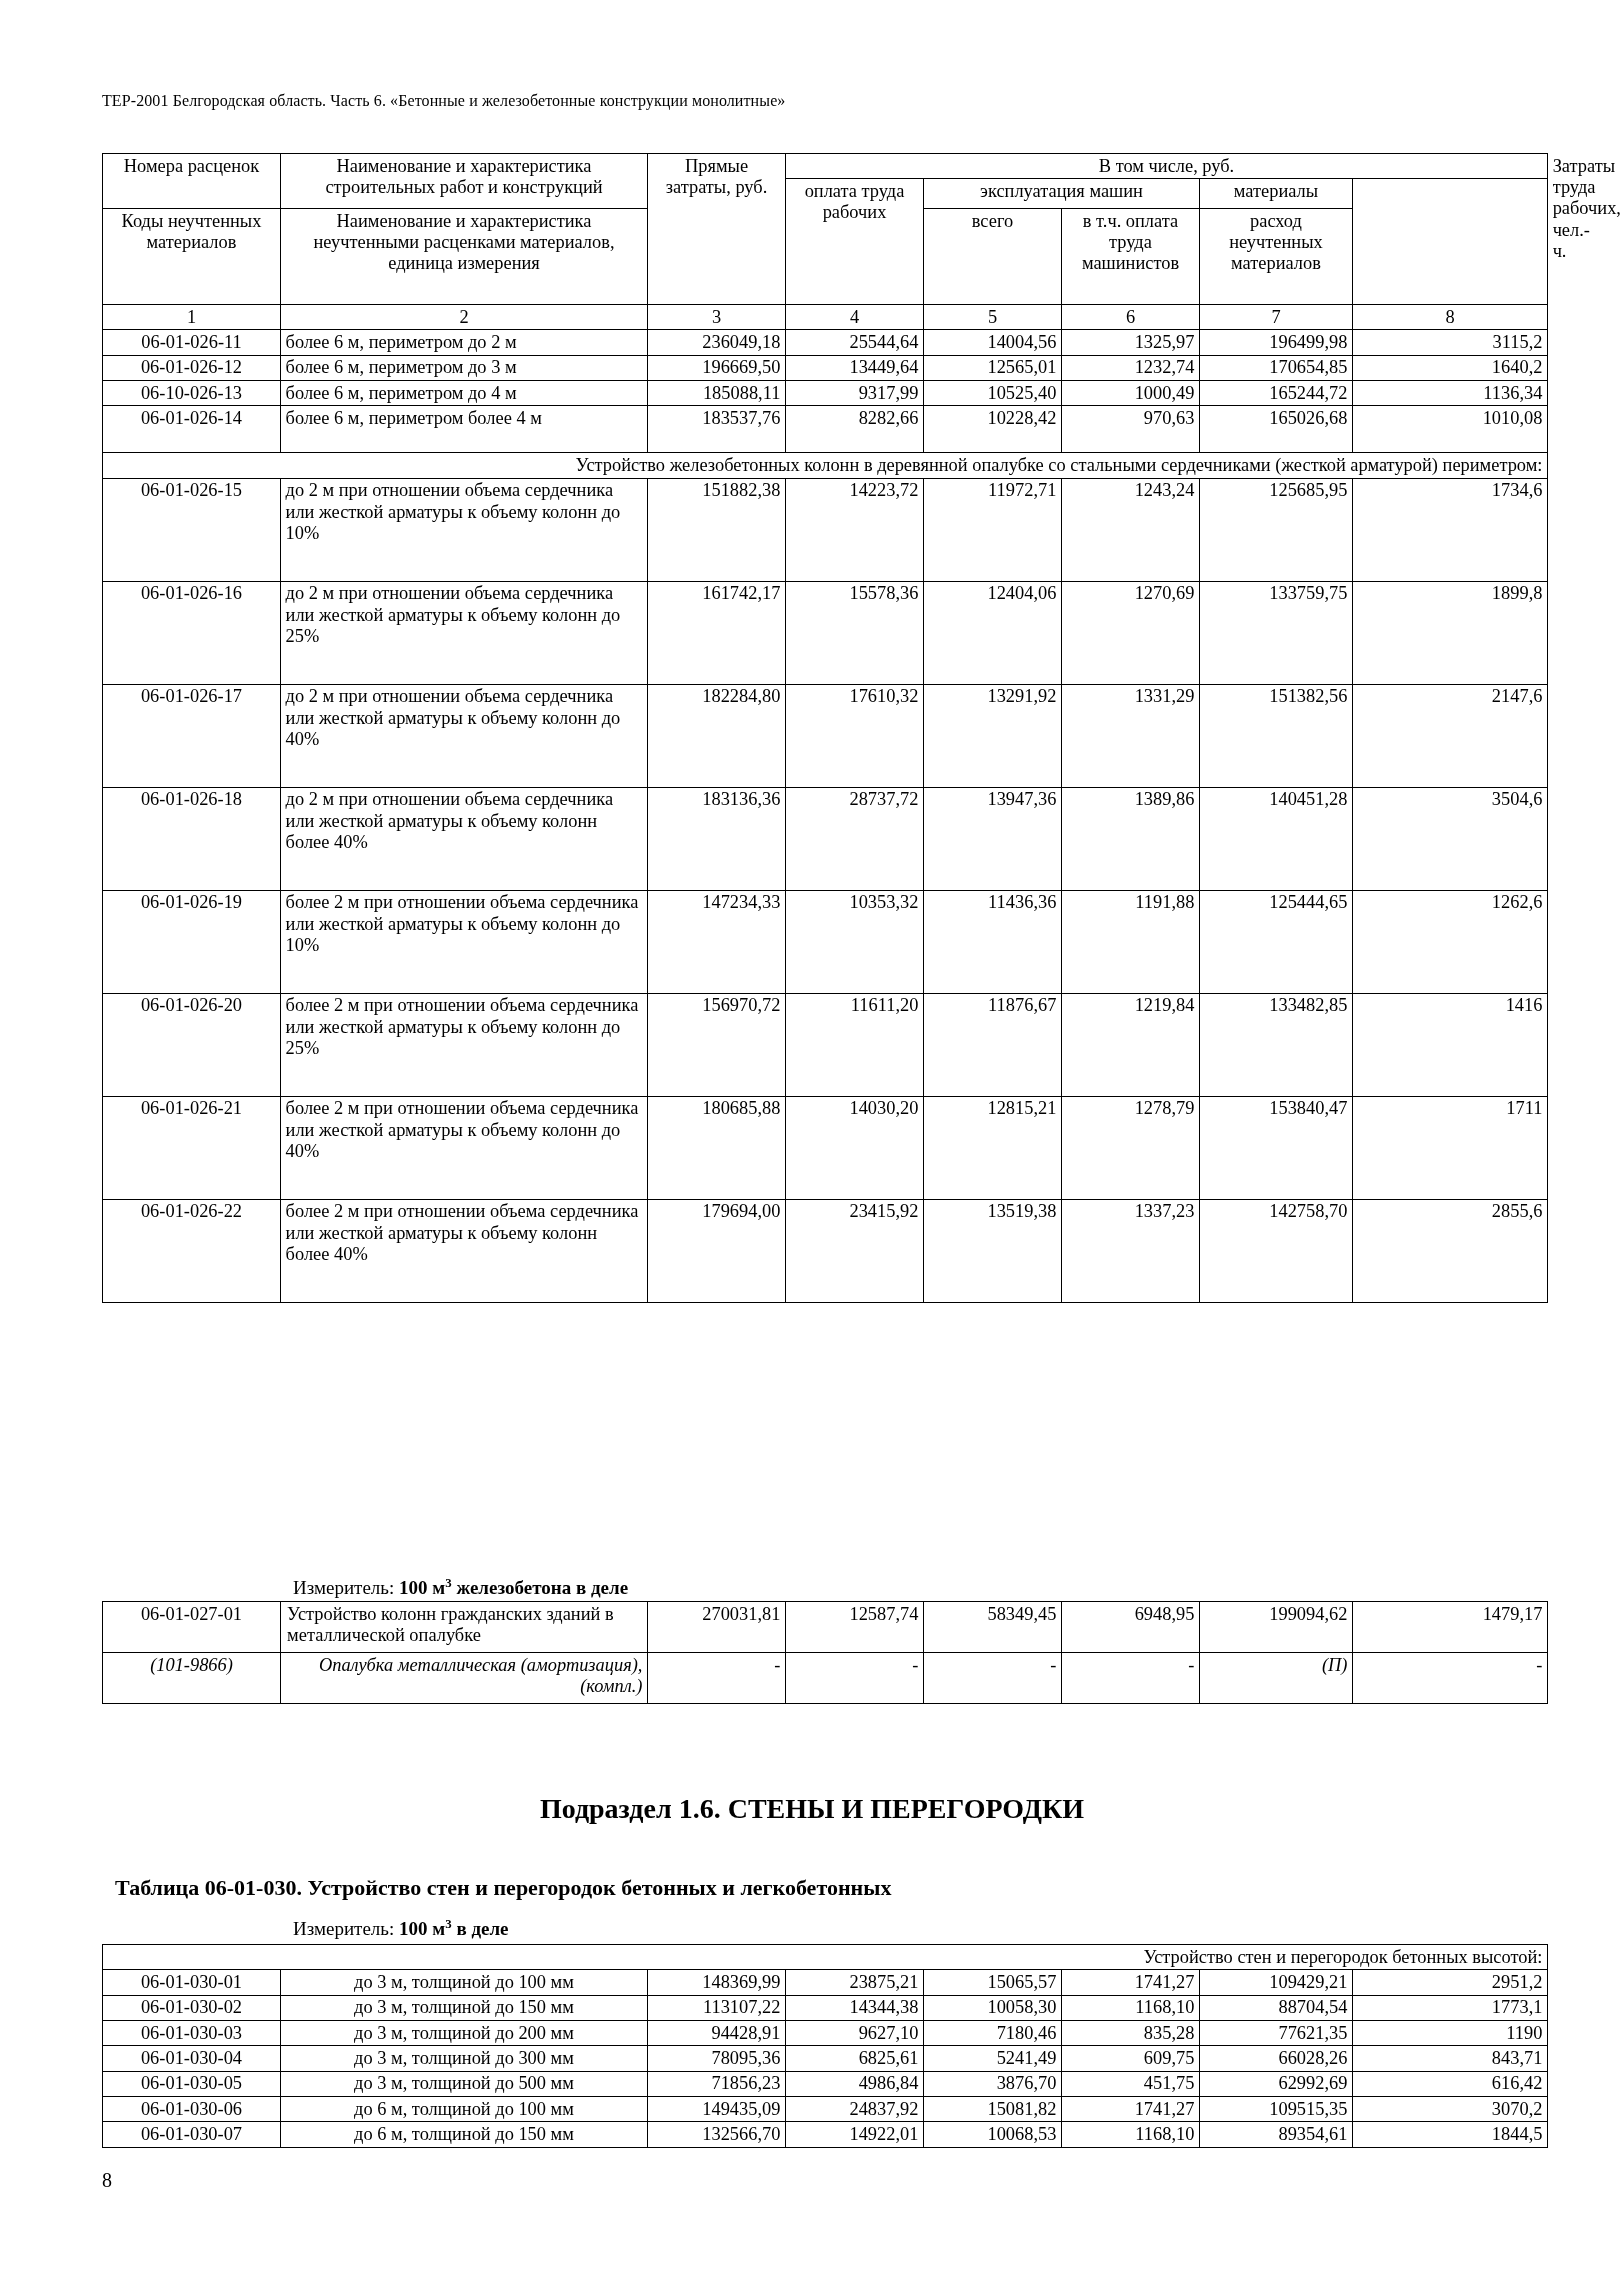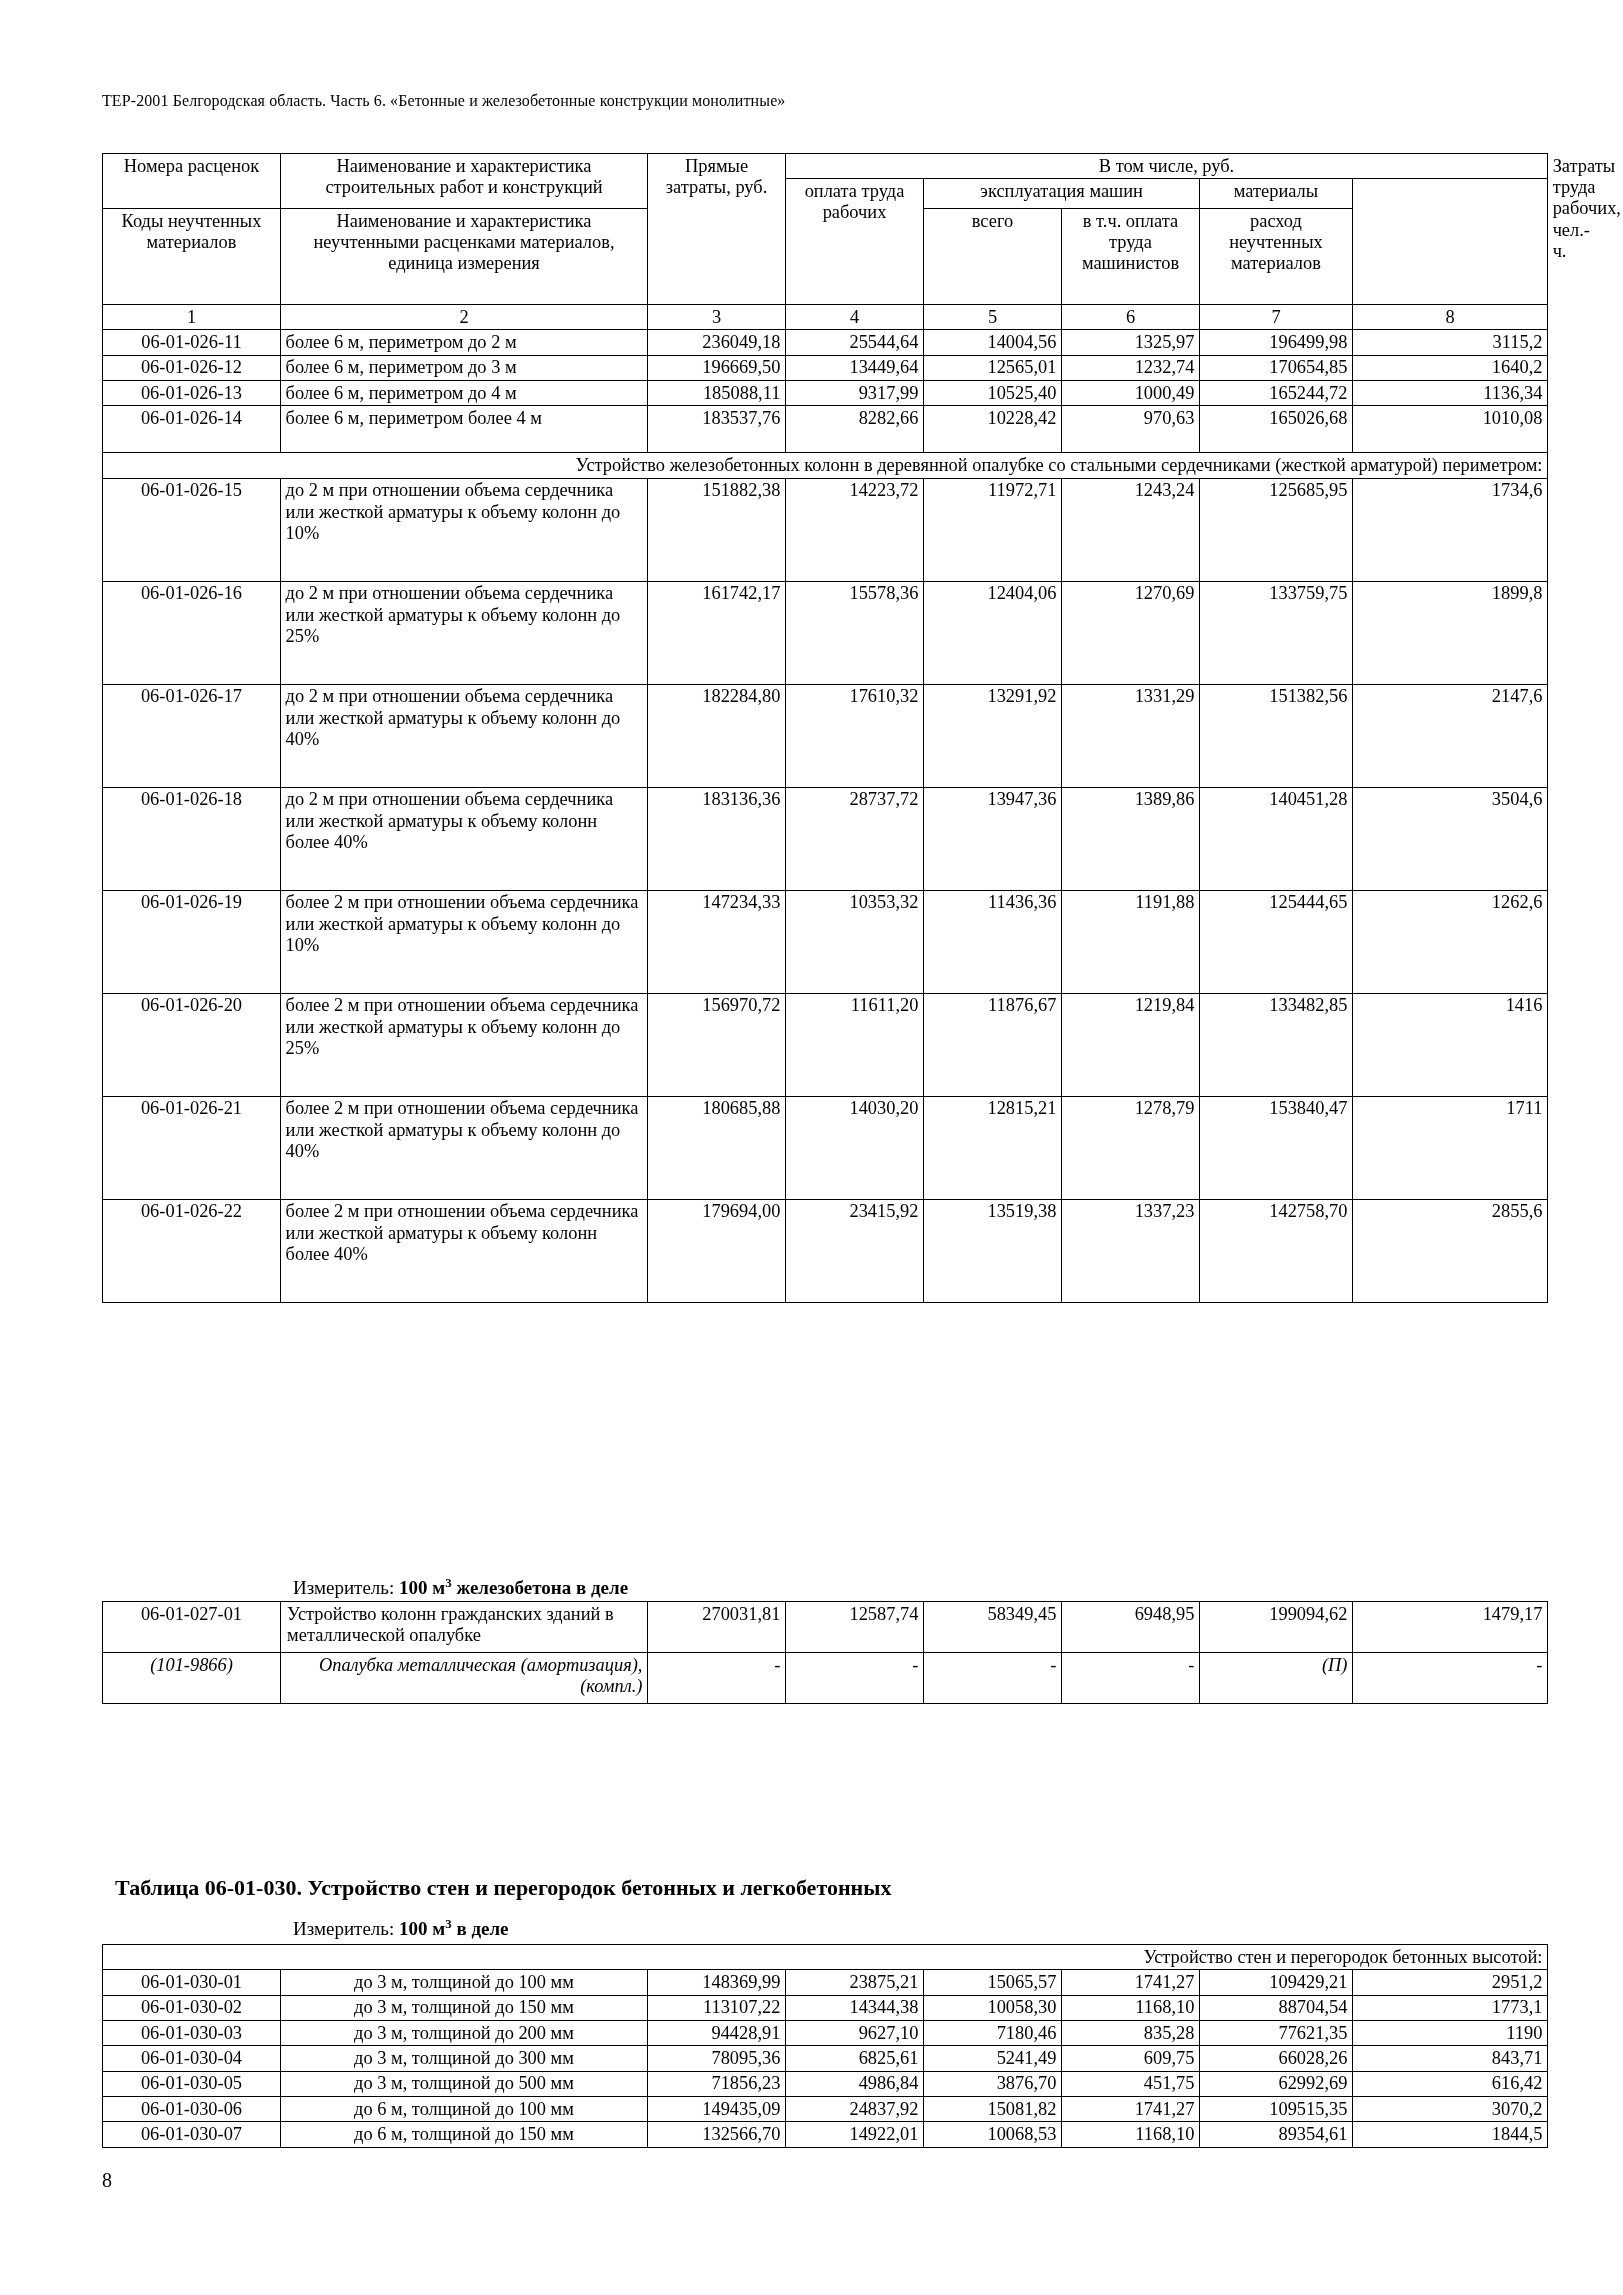--- a/index.html
+++ b/index.html
@@ -174,21 +174,21 @@
         <td class="code-cell">06-01-026-12</td>
         <td class="desc-cell">более 6 м, периметром до 3 м</td>
         <td class="num-cell">196669,50</td>
         <td class="num-cell">13449,64</td>
         <td class="num-cell">12565,01</td>
         <td class="num-cell">1232,74</td>
         <td class="num-cell">170654,85</td>
         <td class="num-cell">1640,2</td>
       </tr>
       <tr>
-        <td class="code-cell">06-01-026-13</td>
+        <td class="code-cell">06-10-026-13</td>
         <td class="desc-cell">более 6 м, периметром до 4 м</td>
         <td class="num-cell">185088,11</td>
         <td class="num-cell">9317,99</td>
         <td class="num-cell">10525,40</td>
         <td class="num-cell">1000,49</td>
         <td class="num-cell">165244,72</td>
         <td class="num-cell">1136,34</td>
       </tr>
       <tr>
         <td class="code-cell">06-01-026-14</td>
@@ -321,20 +321,21 @@
         <td class="dash" style="border-top:none;">-</td>
         <td class="dash" style="border-top:none;">-</td>
         <td class="dash" style="border-top:none;">-</td>
         <td class="dash" style="border-top:none;">-</td>
         <td class="dash italic" style="border-top:none;">(П)</td>
         <td class="dash" style="border-top:none;">-</td>
       </tr>
     </tbody>
   </table>
 
+  <div class="subsection" style="top:1793px;">Подраздел 1.6. СТЕНЫ И ПЕРЕГОРОДКИ</div>
 
   <div class="tbl-title" style="top:1875px;">Таблица 06-01-030. Устройство стен и перегородок бетонных и легкобетонных</div>
   <div class="measure" style="top:1916px;">
     <span>Измеритель:</span>
     <b><span>100 м</span><span class="sup">3</span><span> в деле</span></b>
   </div>
 
   <table class="main" style="left:102px; top:1944px; width:1444px;">
     <colgroup>
       <col class="w1">

